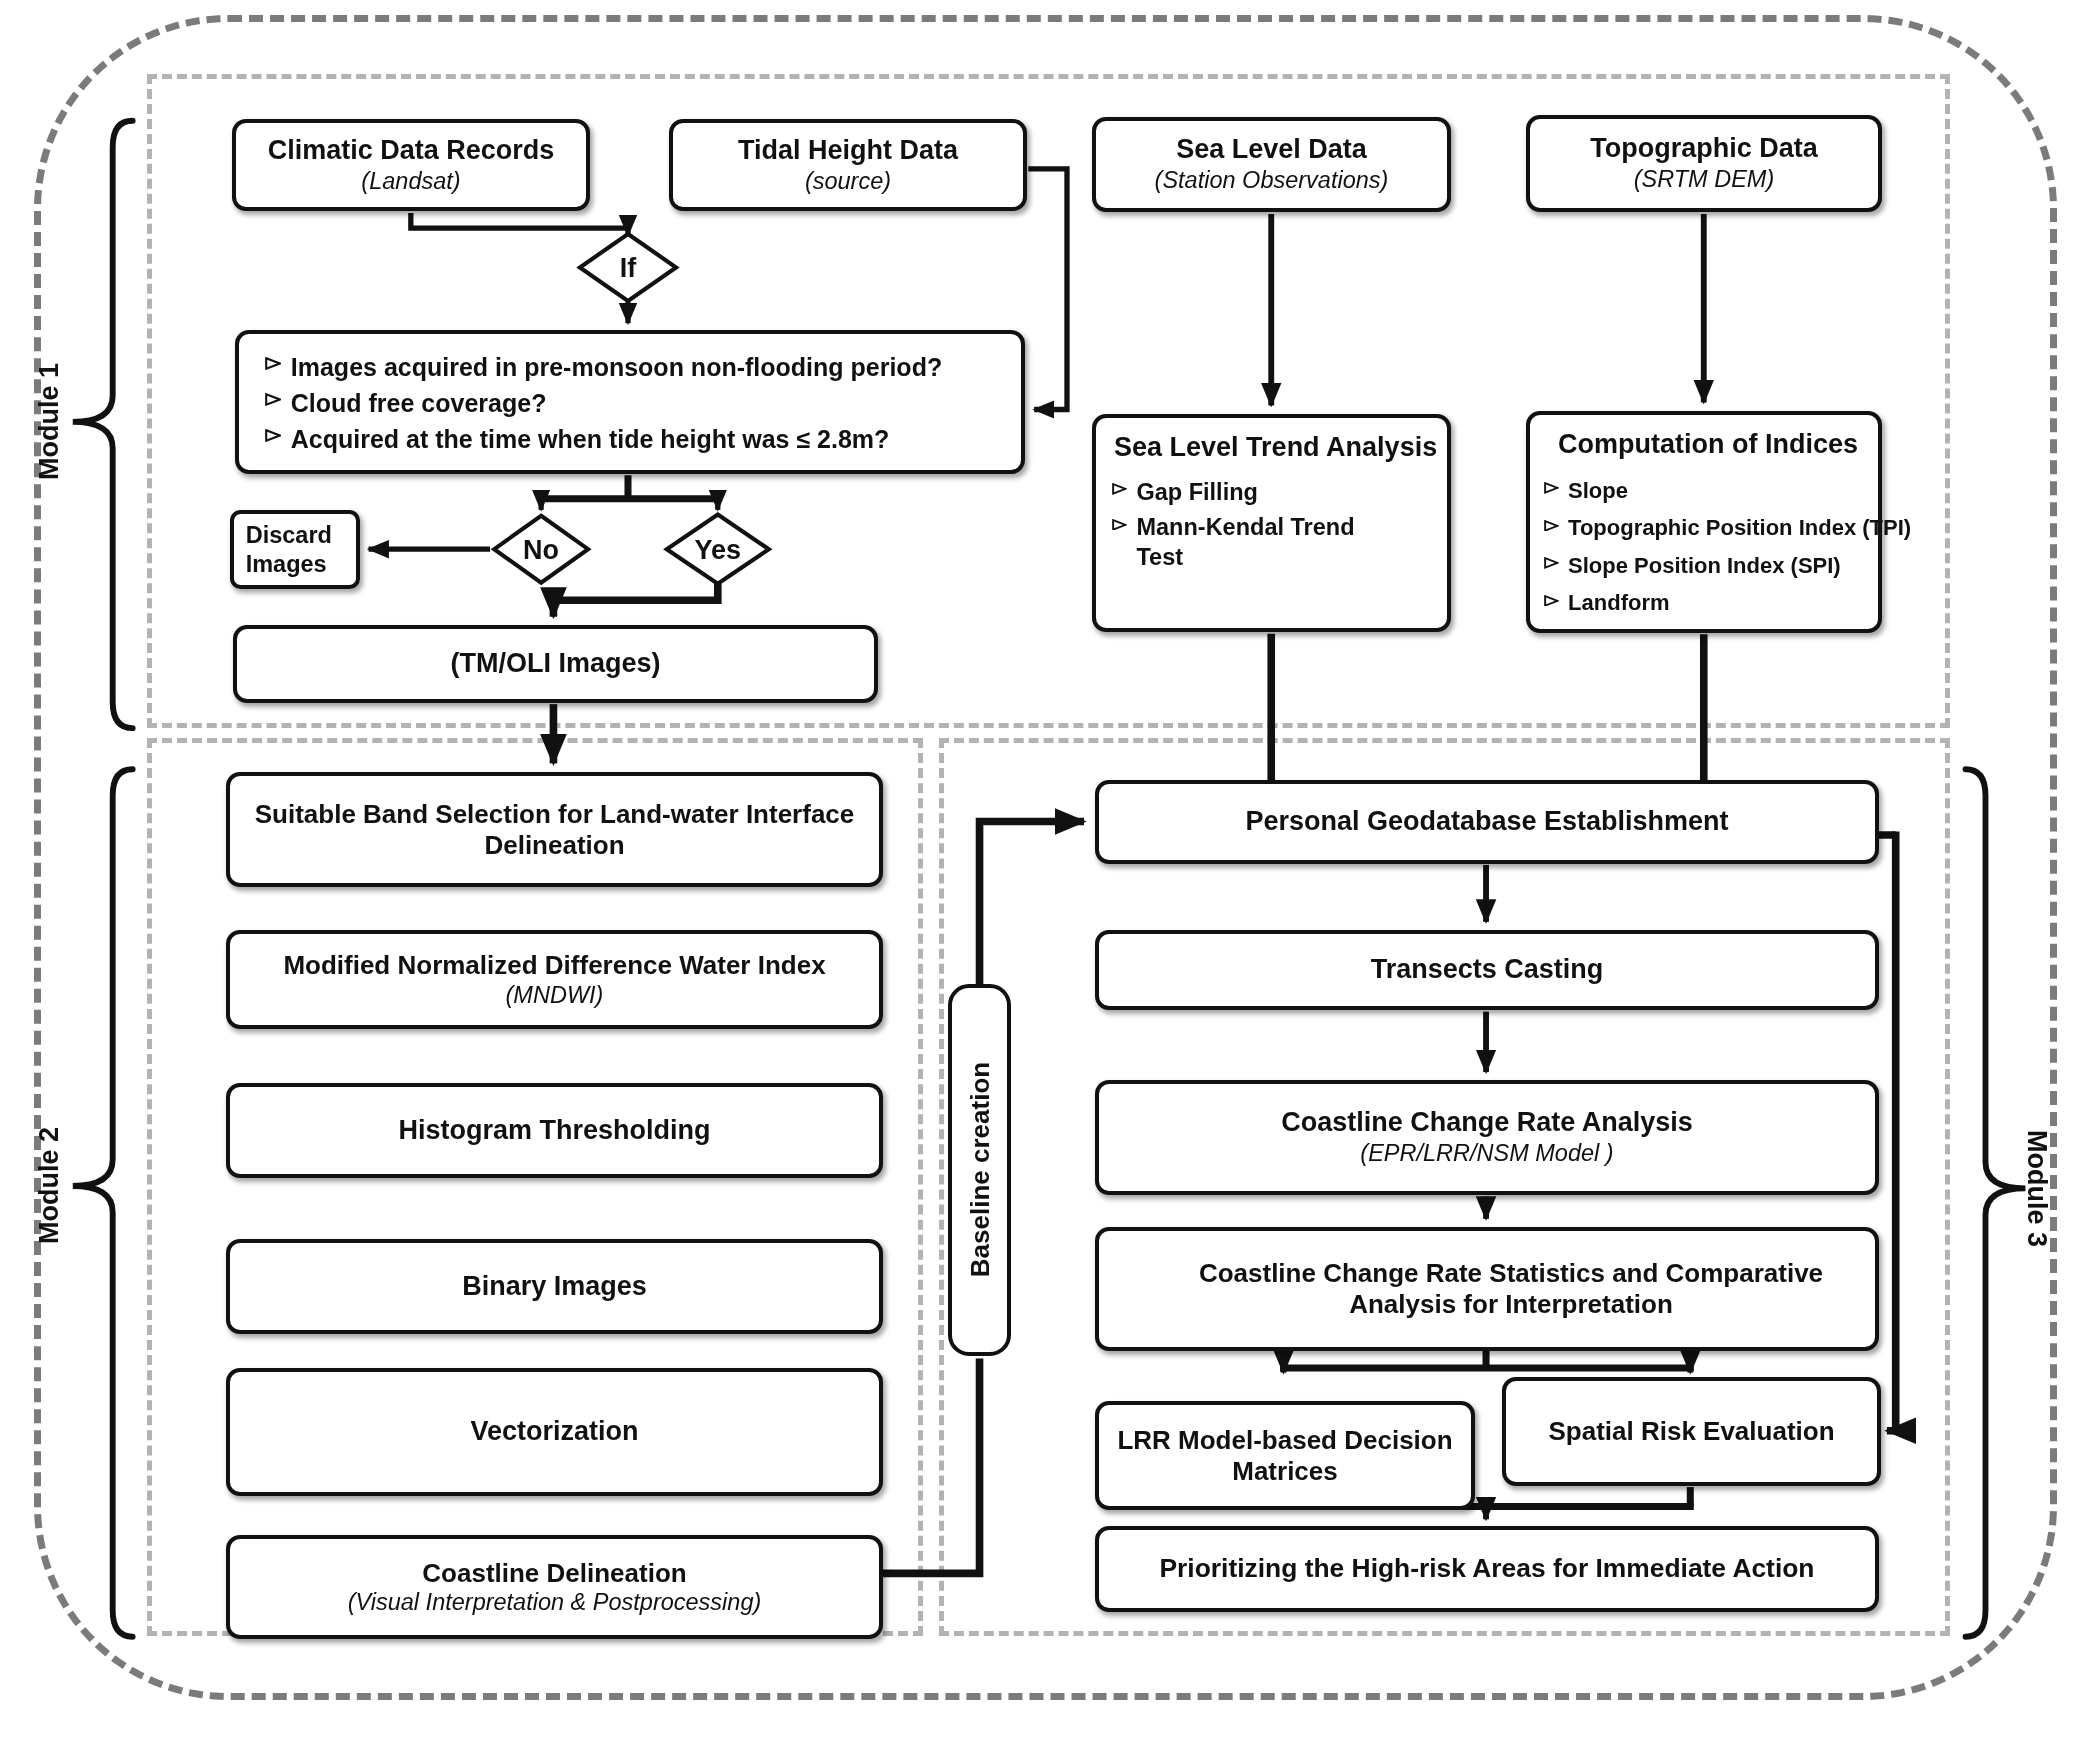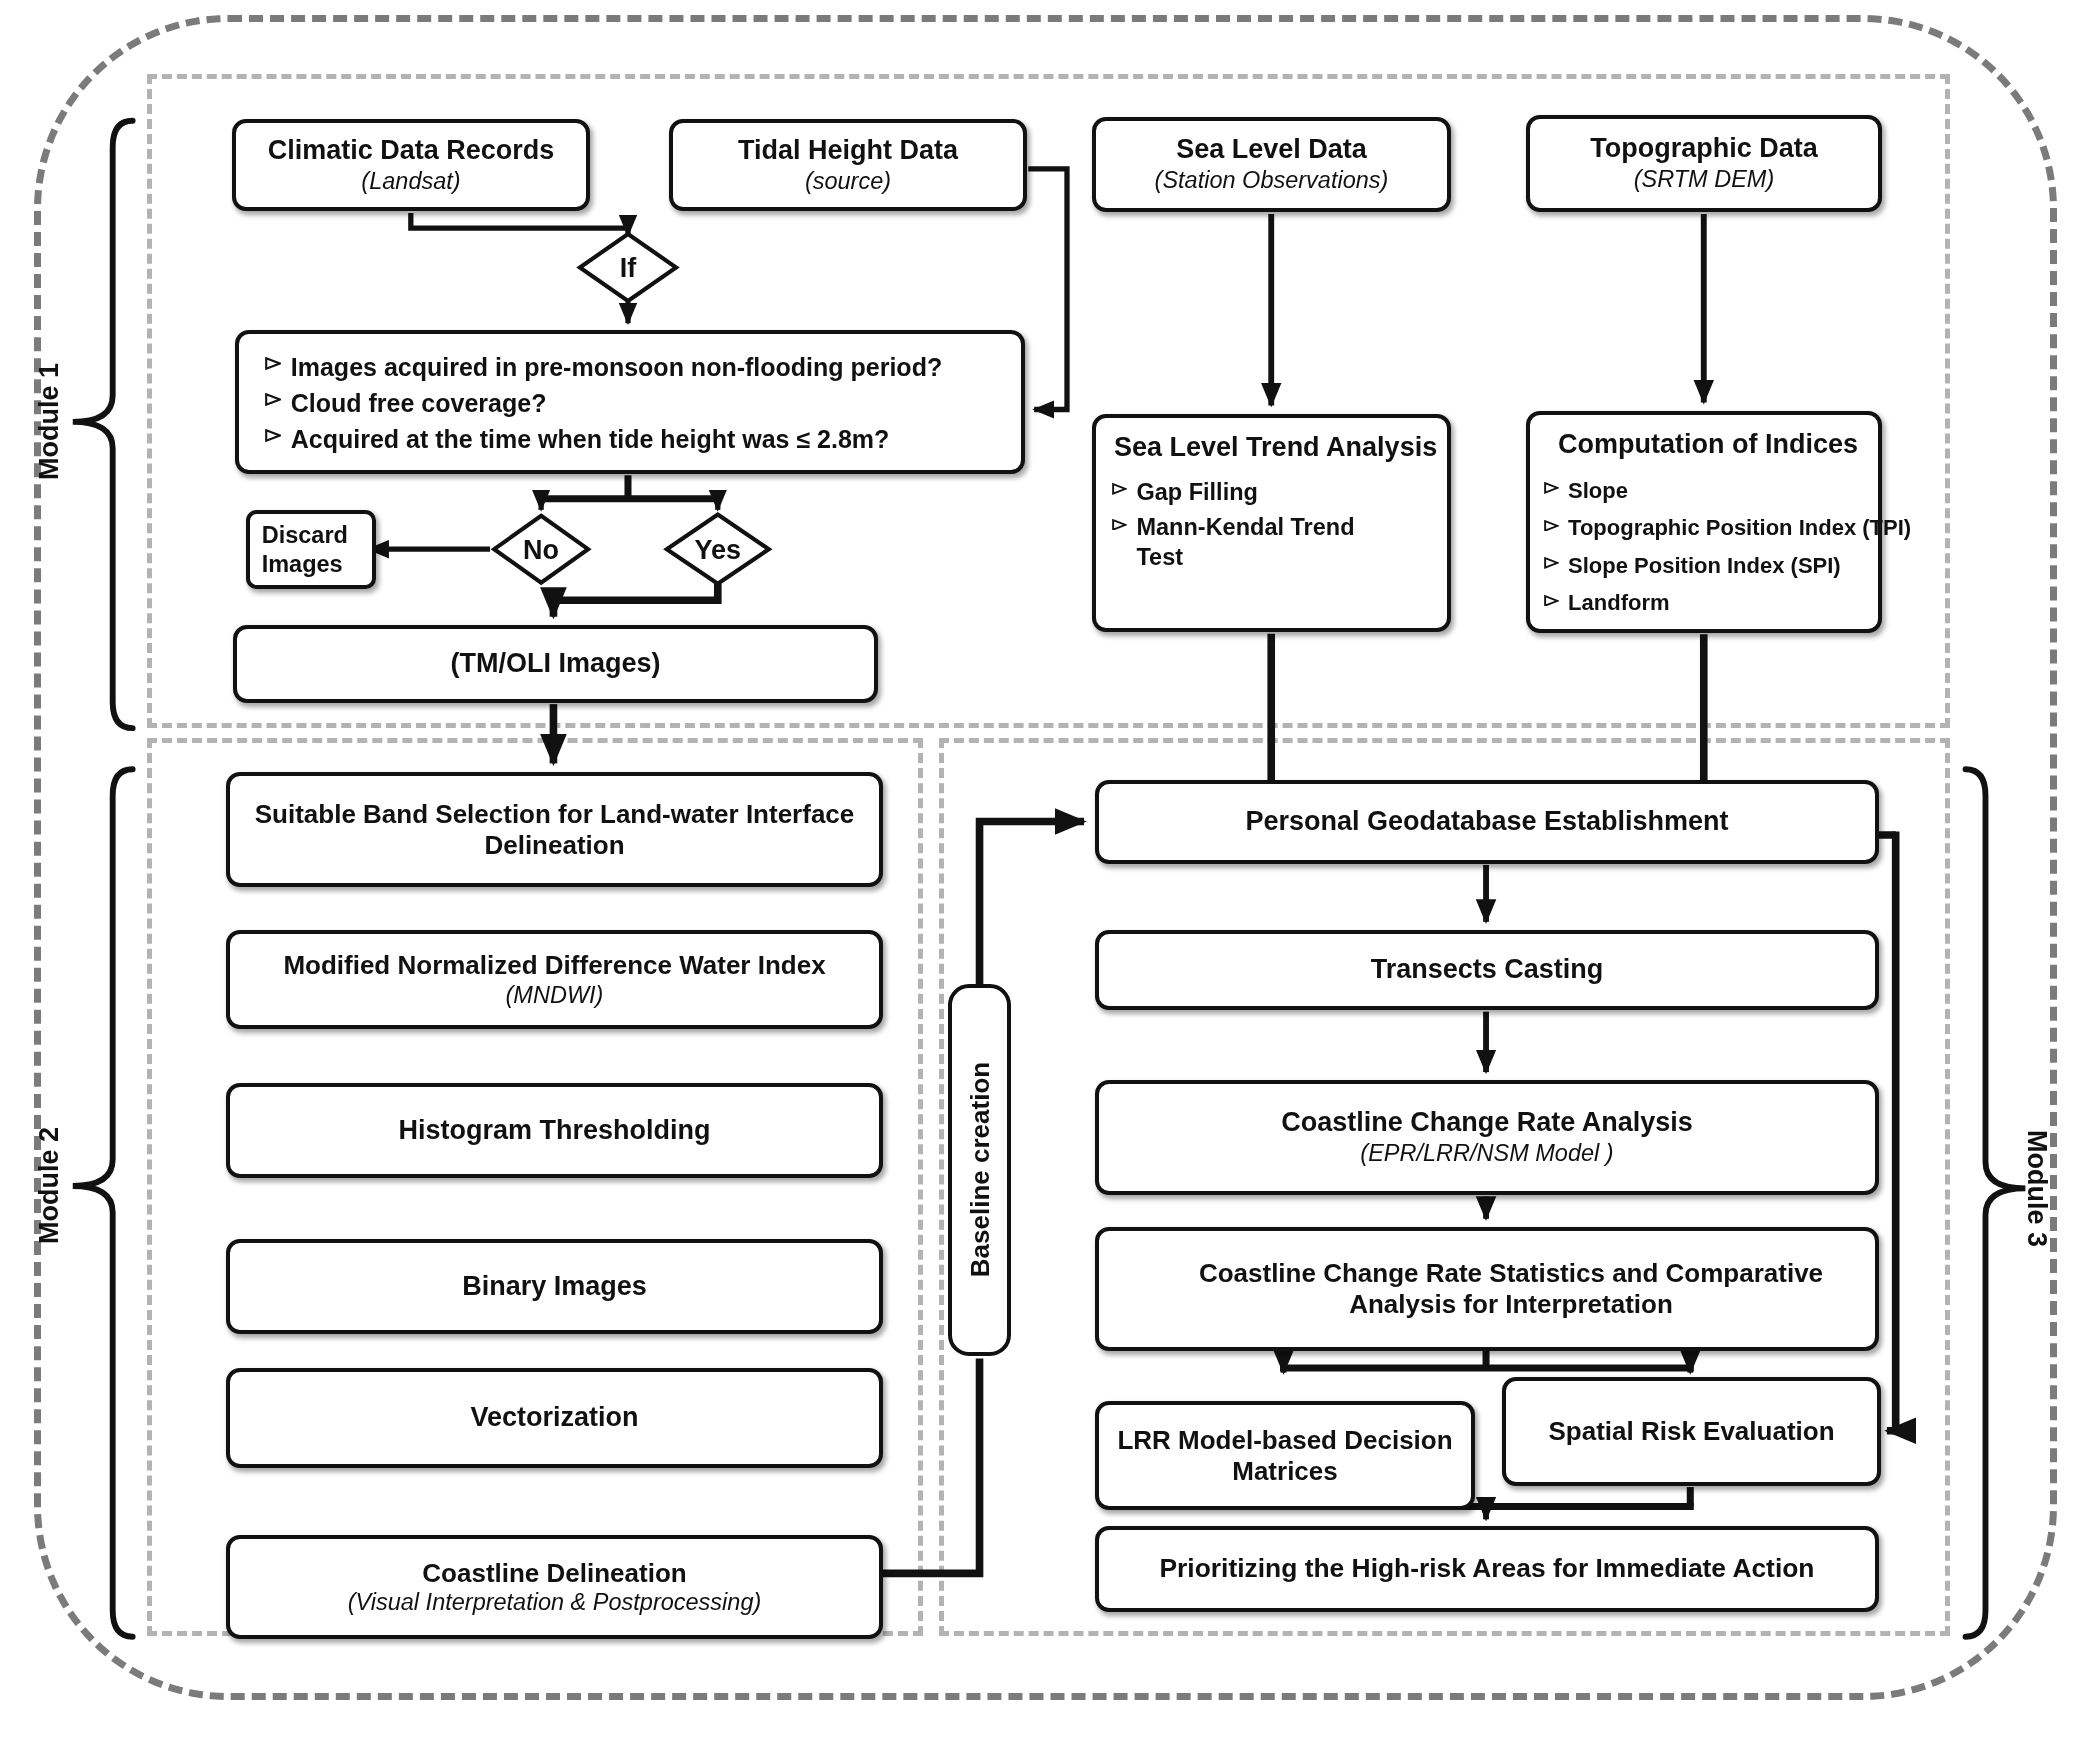--- a/index.html
+++ b/index.html
@@ -128,21 +128,21 @@
       <span style="font-size:25px;">Cloud free coverage?</span>
     </div>
     <div class="brow">
       <svg class="tri" viewBox="0 0 20 16" width="16" height="13">
           <path d="M1.5,1.5 L18.5,8 L1.5,14.5 Z" fill="#fff" stroke="#111" stroke-width="2.6"></path>
         </svg>
       <span style="font-size:25px;">Acquired at the time when tide height was ≤ 2.8m?</span>
     </div>
   </div>
 
-  <div class="box" style="left:230px;top:510px;width:130px;height:79px;border-radius:10.6px;align-items:flex-start;padding-left:11.7px;text-align:left;margin-left:16px;">
+  <div class="box" style="left:230px;top:510px;width:130px;height:79px;border-radius:10.6px;align-items:flex-start;padding-left:11.7px;text-align:left;">
     <div style="font-size:23.5px;line-height:1.2;">Discard Images</div>
   </div>
 
   <div class="box" style="left:233px;top:625px;width:645px;height:78px;">
     <div class="title">(TM/OLI Images)</div>
   </div>
 
   <div class="box listbox" style="left:1092px;top:414px;width:359px;height:218px;padding:5.9px 8.2px 5.9px 16.4px;gap:5.9px;">
     <div class="title">Sea Level Trend Analysis</div>
     <div class="brow" style="margin-top:8.2px;">
@@ -193,21 +193,21 @@
   <div class="box" style="left:226px;top:930px;width:657px;height:99px;">
     <div class="title" style="font-size:26px;">Modified Normalized Difference Water Index</div>
     <div class="subtitle">(MNDWI)</div>
   </div>
   <div class="box" style="left:226px;top:1083px;width:657px;height:95px;">
     <div class="title">Histogram Thresholding</div>
   </div>
   <div class="box" style="left:226px;top:1239px;width:657px;height:95px;">
     <div class="title">Binary Images</div>
   </div>
-  <div class="box" style="left:226px;top:1368px;width:657px;height:100px;">
+  <div class="box" style="left:226px;top:1368px;width:657px;height:128px;">
     <div class="title">Vectorization</div>
   </div>
   <div class="box" style="left:226px;top:1523px;width:657px;height:104px;margin-top:12px;">
     <div class="title" style="font-size:26px;">Coastline Delineation</div>
     <div class="subtitle">(Visual Interpretation &amp; Postprocessing)</div>
   </div>
 
   <div class="box" style="left:948px;top:984px;width:63px;height:372px;border-radius:21px;box-shadow:none;"></div>
   <div class="vlabel rot-ccw" style="left:804px;top:1152px;width:352px;height:35px;font-size:26px;z-index:3;">Baseline creation</div>
 

